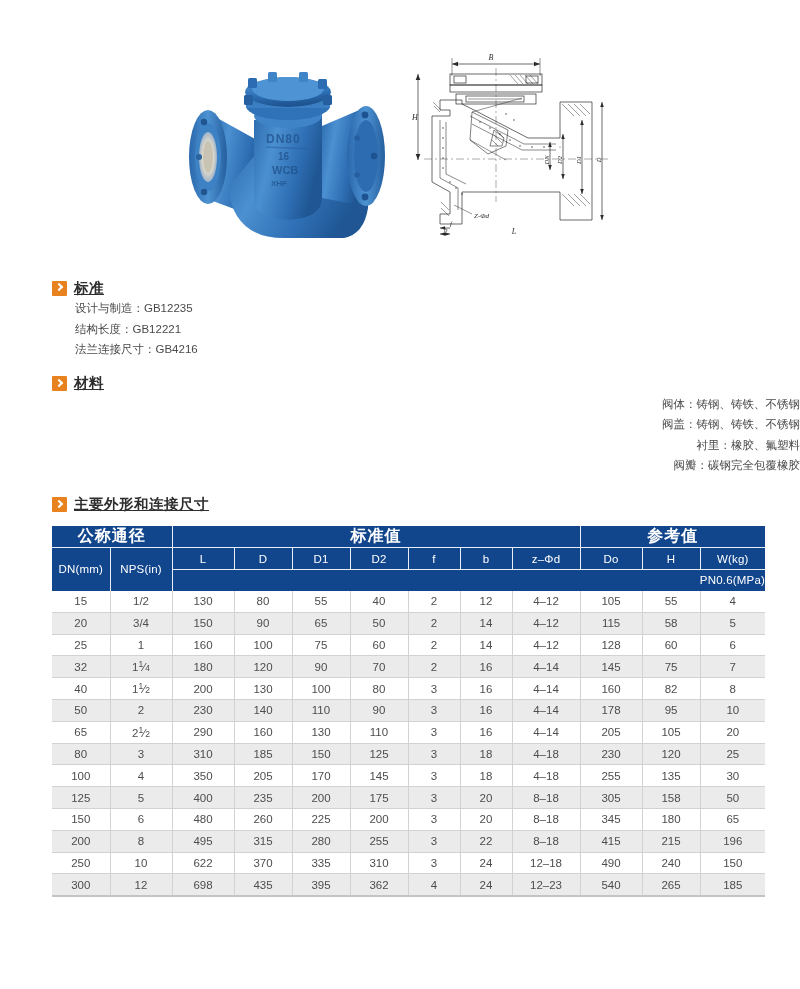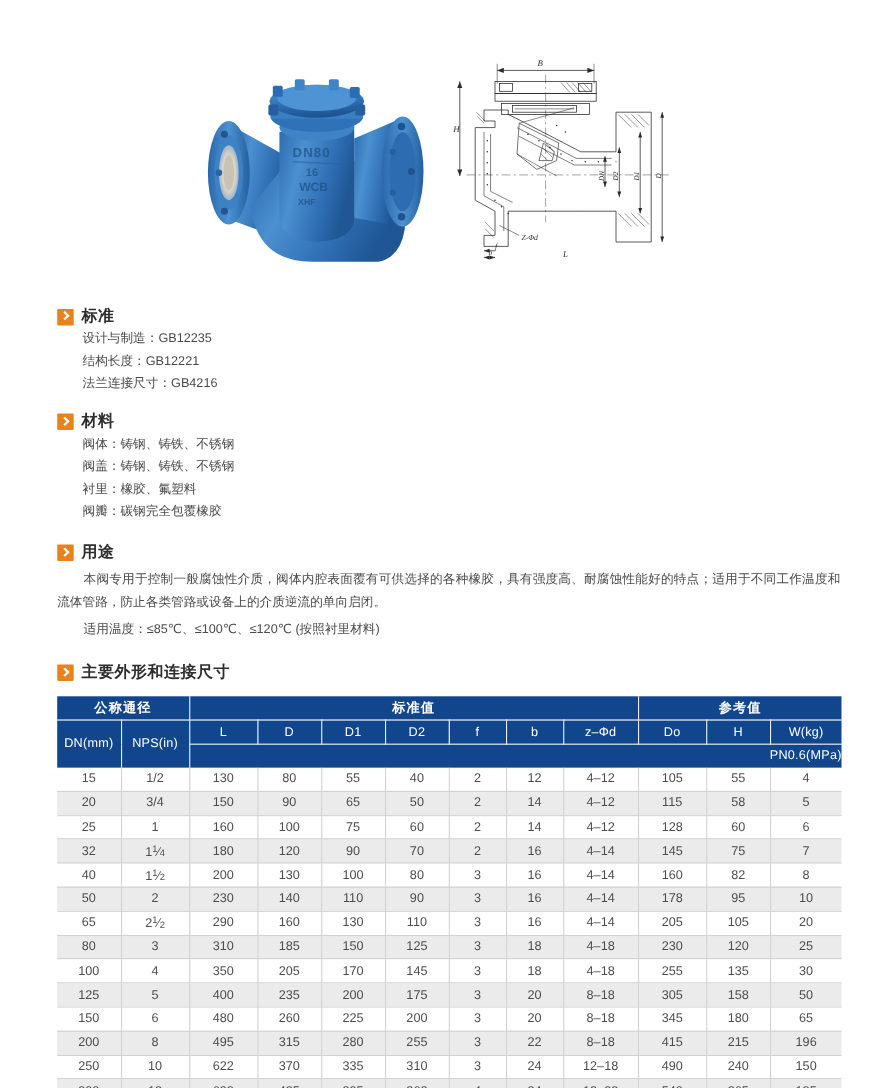--- a/index.html
+++ b/index.html
@@ -56,31 +56,32 @@
     border-right: 2px solid #fff;
     border-bottom: 2px solid #fff;
     transform: rotate(-45deg);
   }
   .sec-title {
     font-size: 14.5px;
     font-weight: bold;
     color: #2e2e2e;
     letter-spacing: .5px;
     line-height: 1;
+    text-decoration: underline;
   }
   .sec-body { padding-left: 23px; }
   .spec-line {
     font-size: 11.5px;
     color: #4a4a4a;
     line-height: 20.5px;
     white-space: nowrap;
   }
 
   .std-block { margin-top: 16px; }
-  .mat-block { margin-top: 14px; }
+  .mat-block { margin-top: 14px; text-align: right; }
   .use-block { margin-top: 17px; }
 
   .use-para {
     font-size: 11.5px;
     color: #4a4a4a;
     line-height: 21px;
     text-indent: 24px;
     margin: 4px 0 0 0;
     padding-right: 36px;
     text-align: justify;
@@ -115,21 +116,21 @@
     color: #ffffff;
     font-weight: normal;
     font-size: 11.5px;
     border-right: 1px solid #e9eef5;
     border-bottom: 1px solid #e9eef5;
     height: 22px;
     letter-spacing: .2px;
   }
   table.dims thead th.grp {
     font-weight: bold;
-    font-size: 12px;
+    font-size: 16px;
     letter-spacing: 1px;
   }
   table.dims thead th.last { border-right: none; }
   table.dims thead th.pn {
     text-align: right;
     padding-left: 78px;
     border-bottom: none;
     border-right: none;
     height: 21px;
   }
@@ -381,28 +382,20 @@
       <span class="sec-title">材料</span>
     </div>
     <div class="sec-body">
       <div class="spec-line">阀体：铸钢、铸铁、不锈钢</div>
       <div class="spec-line">阀盖：铸钢、铸铁、不锈钢</div>
       <div class="spec-line">衬里：橡胶、氟塑料</div>
       <div class="spec-line">阀瓣：碳钢完全包覆橡胶</div>
     </div>
   </div>
 
-  <div class="section use-block">
-    <div class="sec-head">
-      <span class="bullet"></span>
-      <span class="sec-title">用途</span>
-    </div>
-    <p class="use-para">本阀专用于控制一般腐蚀性介质，阀体内腔表面覆有可供选择的各种橡胶，具有强度高、耐腐蚀性能好的特点；适用于不同工作温度和流体管路，防止各类管路或设备上的介质逆流的单向启闭。</p>
-    <p class="use-temp">适用温度：≤85℃、≤100℃、≤120℃ (按照衬里材料)</p>
-  </div>
 
   <div class="section dim-block">
     <div class="sec-head">
       <span class="bullet"></span>
       <span class="sec-title">主要外形和连接尺寸</span>
     </div>
   </div>
 
   <div class="tbl-wrap">
     <table class="dims">

